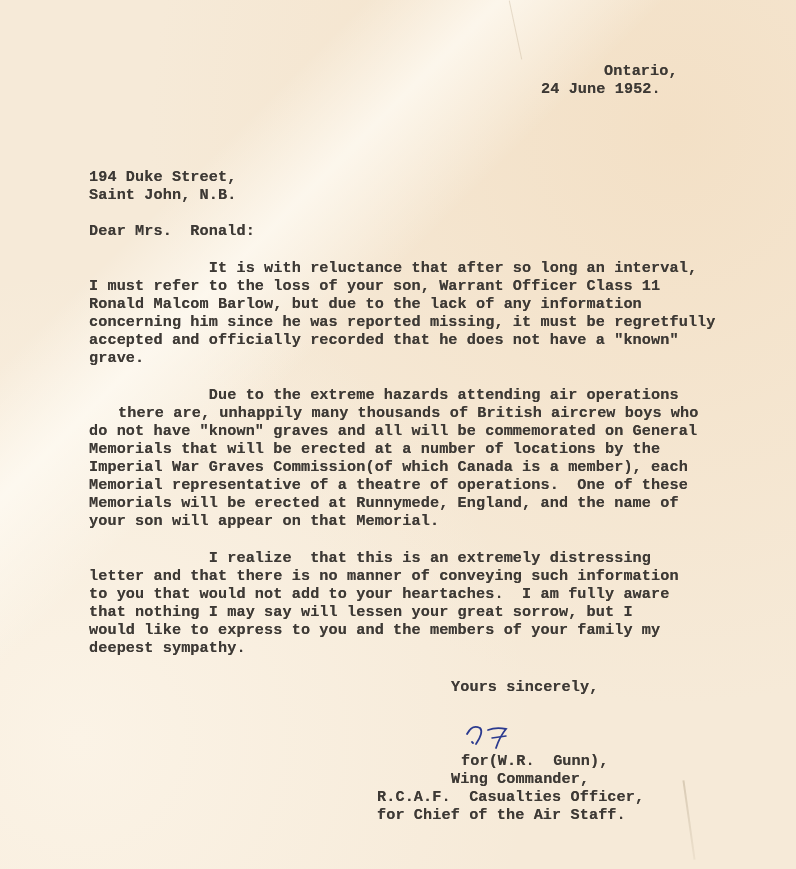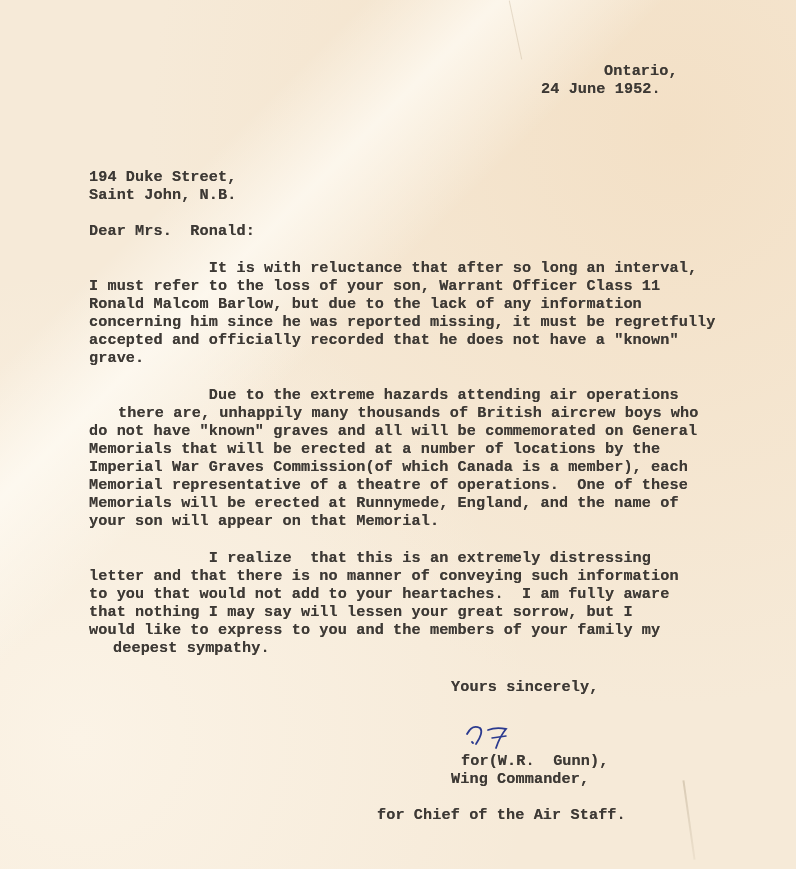--- a/index.html
+++ b/index.html
@@ -59,27 +59,28 @@
     <div class="line" style="left:89px; top:494px;">Memorials will be erected at Runnymede, England, and the name of</div>
     <div class="line" style="left:89px; top:512px;">your son will appear on that Memorial.</div>
   </div>
 
   <div>
     <div class="line" style="left:89px; top:549px;">             I realize  that this is an extremely distressing</div>
     <div class="line" style="left:89px; top:567px;">letter and that there is no manner of conveying such information</div>
     <div class="line" style="left:89px; top:585px;">to you that would not add to your heartaches.  I am fully aware</div>
     <div class="line" style="left:89px; top:603px;">that nothing I may say will lessen your great sorrow, but I</div>
     <div class="line" style="left:89px; top:621px;">would like to express to you and the members of your family my</div>
-    <div class="line" style="left:89px; top:639px;margin-left:24px;">deepest sympathy.</div>
+    <div class="line" style="left:89px; top:639px;">deepest sympathy.</div>
   </div>
 
   <div class="line" style="left:451px; top:678px;">Yours sincerely,</div>
 
   <svg class="sig" viewBox="0 0 60 30">
     <path d="M5 12 Q10 2 18 6 Q22 10 14 22 M10 20 l1 1" fill="none" stroke="#2b3a8f" stroke-width="1.8" stroke-linecap="round"></path>
     <path d="M26 8 Q34 5 44 7 Q38 14 34 26" fill="none" stroke="#2b3a8f" stroke-width="1.8" stroke-linecap="round"></path>
     <path d="M30 16 L44 14" fill="none" stroke="#2b3a8f" stroke-width="1.5" stroke-linecap="round"></path>
   </svg>
 
   <div class="line" style="left:451px; top:752px;margin-left:10px;">for(W.R.  Gunn),</div>
   <div class="line" style="left:451px; top:770px;">Wing Commander,</div>
+  <div class="line" style="left:377px; top:788px;">R.C.A.F.  Casualties Officer,</div>
   <div class="line" style="left:377px; top:806px;">for Chief of the Air Staff.</div>
 </div>
 
 </body></html>

